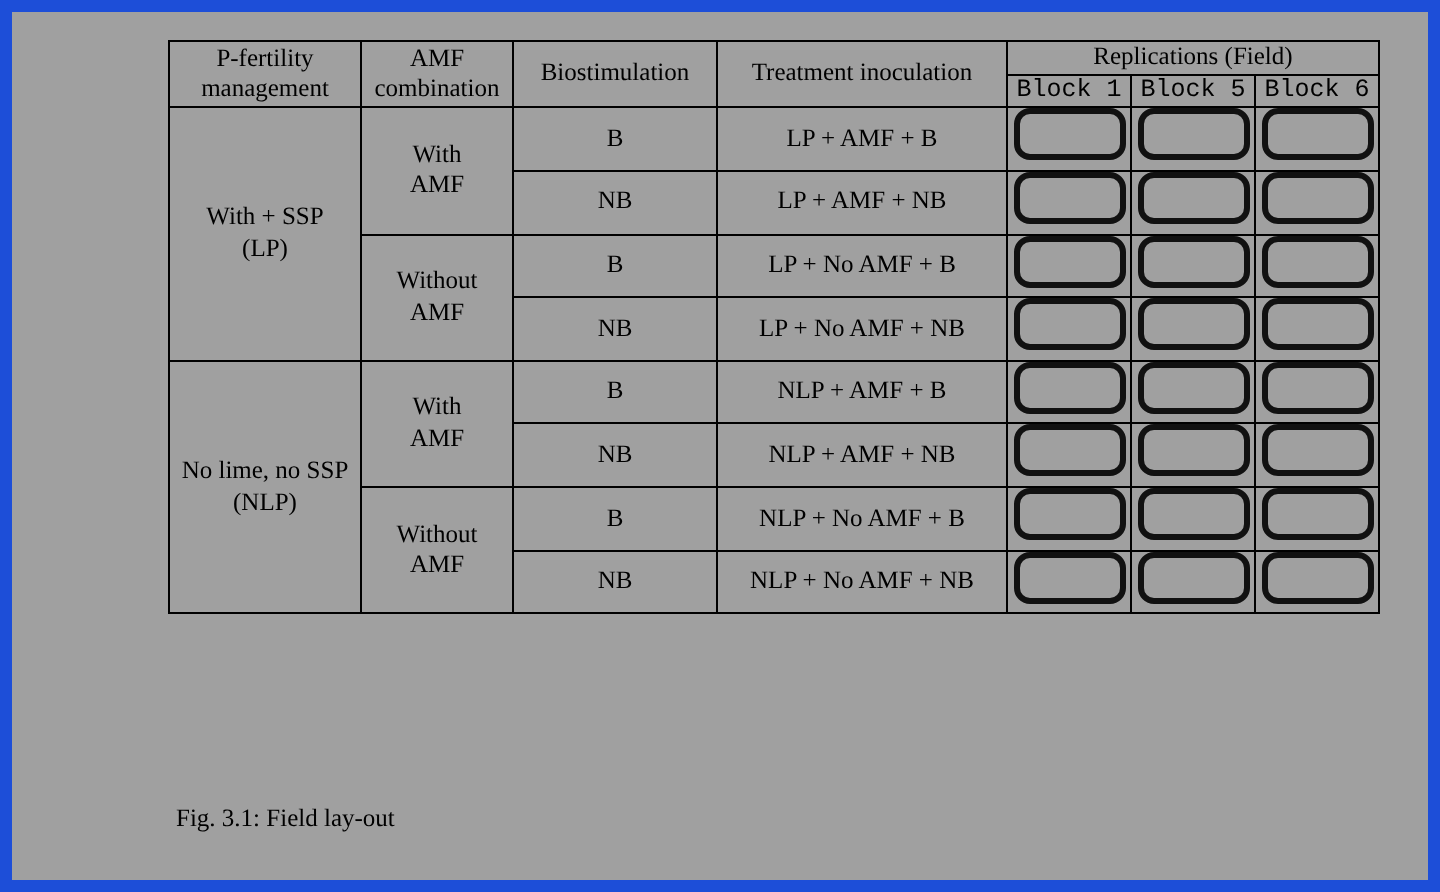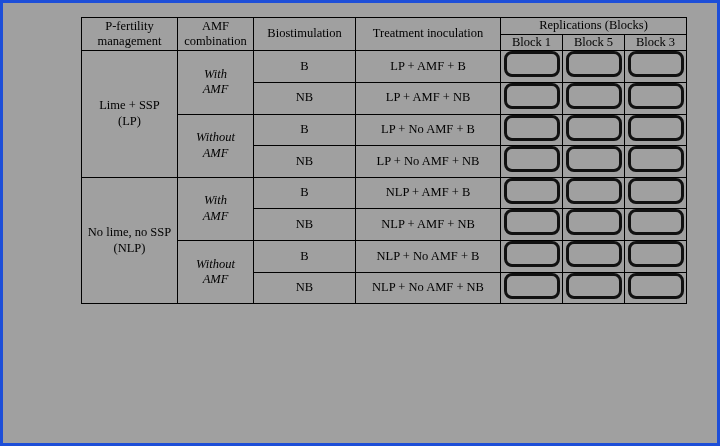--- a/index.html
+++ b/index.html
@@ -12,21 +12,21 @@
     background: #a0a0a0;
     font-family: "Liberation Serif", serif;
     color: #000;
     overflow: hidden;
   }
   #page {
     position: relative;
     width: 720px;
     height: 446px;
     box-sizing: border-box;
-    border: 3px solid #1d4ed8;
+    border: 6px solid #1d4ed8;
     background: #a0a0a0;
   }
   .figure-wrap {
     position: absolute;
     left: 78px;
     top: 14px;
     width: 605px;
   }
   table.layout {
     border-collapse: collapse;
@@ -46,20 +46,21 @@
   .hdr-main {
     font-weight: bold;
     font-size: 12.5px;
     padding: 4px 3px;
   }
   .hdr-sub {
     font-weight: normal;
     font-size: 12px;
     padding: 3px 2px;
     text-align: center;
+    font-family: Liberation Mono, monospace;
   }
   .cell-left {
     text-align: left;
     padding: 4px 6px;
     font-size: 12.5px;
   }
   .cell-center {
     text-align: center;
     padding: 4px 4px;
     font-size: 12.5px;
@@ -68,21 +69,20 @@
     text-align: center;
     font-size: 12.5px;
     padding: 6px 4px;
     line-height: 1.9;
   }
   .amf-cell {
     text-align: left;
     padding: 4px 10px;
     font-size: 12.5px;
     line-height: 1.9;
-    font-style: italic;
   }
   .plot-cell {
     padding: 3px 4px;
     text-align: center;
   }
   .plot {
     display: inline-block;
     width: 56px;
     height: 26px;
     border: 3px solid #111;
@@ -118,33 +118,33 @@
         <col class="col-blk">
         <col class="col-blk">
         <col class="col-blk">
       </colgroup>
       <thead>
         <tr>
           <th class="hdr-main" rowspan="2">P-fertility management</th>
           <th class="hdr-main" rowspan="2">AMF combination</th>
           <th class="hdr-main" rowspan="2">Biostimulation</th>
           <th class="hdr-main" rowspan="2">Treatment inoculation</th>
-          <th class="hdr-main" colspan="3">Replications (Blocks)</th>
+          <th class="hdr-main" colspan="3">Replications (Field)</th>
         </tr>
         <tr>
           <th class="hdr-sub">Block 1</th>
           <th class="hdr-sub">Block 5</th>
-          <th class="hdr-sub">Block 3</th>
+          <th class="hdr-sub">Block 6</th>
         </tr>
       </thead>
       <tbody>
 
         <tr>
           <td class="group-cell" rowspan="4">
-            <div>Lime + SSP</div>
+            <div>With + SSP</div>
             <div>(LP)</div>
           </td>
           <td class="amf-cell" rowspan="2">
             <div>With</div>
             <div>AMF</div>
           </td>
           <td class="cell-center">B</td>
           <td class="cell-left">LP + AMF + B</td>
           <td class="plot-cell"><span class="plot"></span></td>
           <td class="plot-cell"><span class="plot"></span></td>
@@ -213,14 +213,15 @@
           <td class="cell-center">NB</td>
           <td class="cell-left">NLP + No AMF + NB</td>
           <td class="plot-cell"><span class="plot"></span></td>
           <td class="plot-cell"><span class="plot"></span></td>
           <td class="plot-cell"><span class="plot"></span></td>
         </tr>
       </tbody>
     </table>
   </div>
 
+  <div class="caption">Fig. 3.1: Field lay-out</div>
 
 </div>
 
 </body></html>

